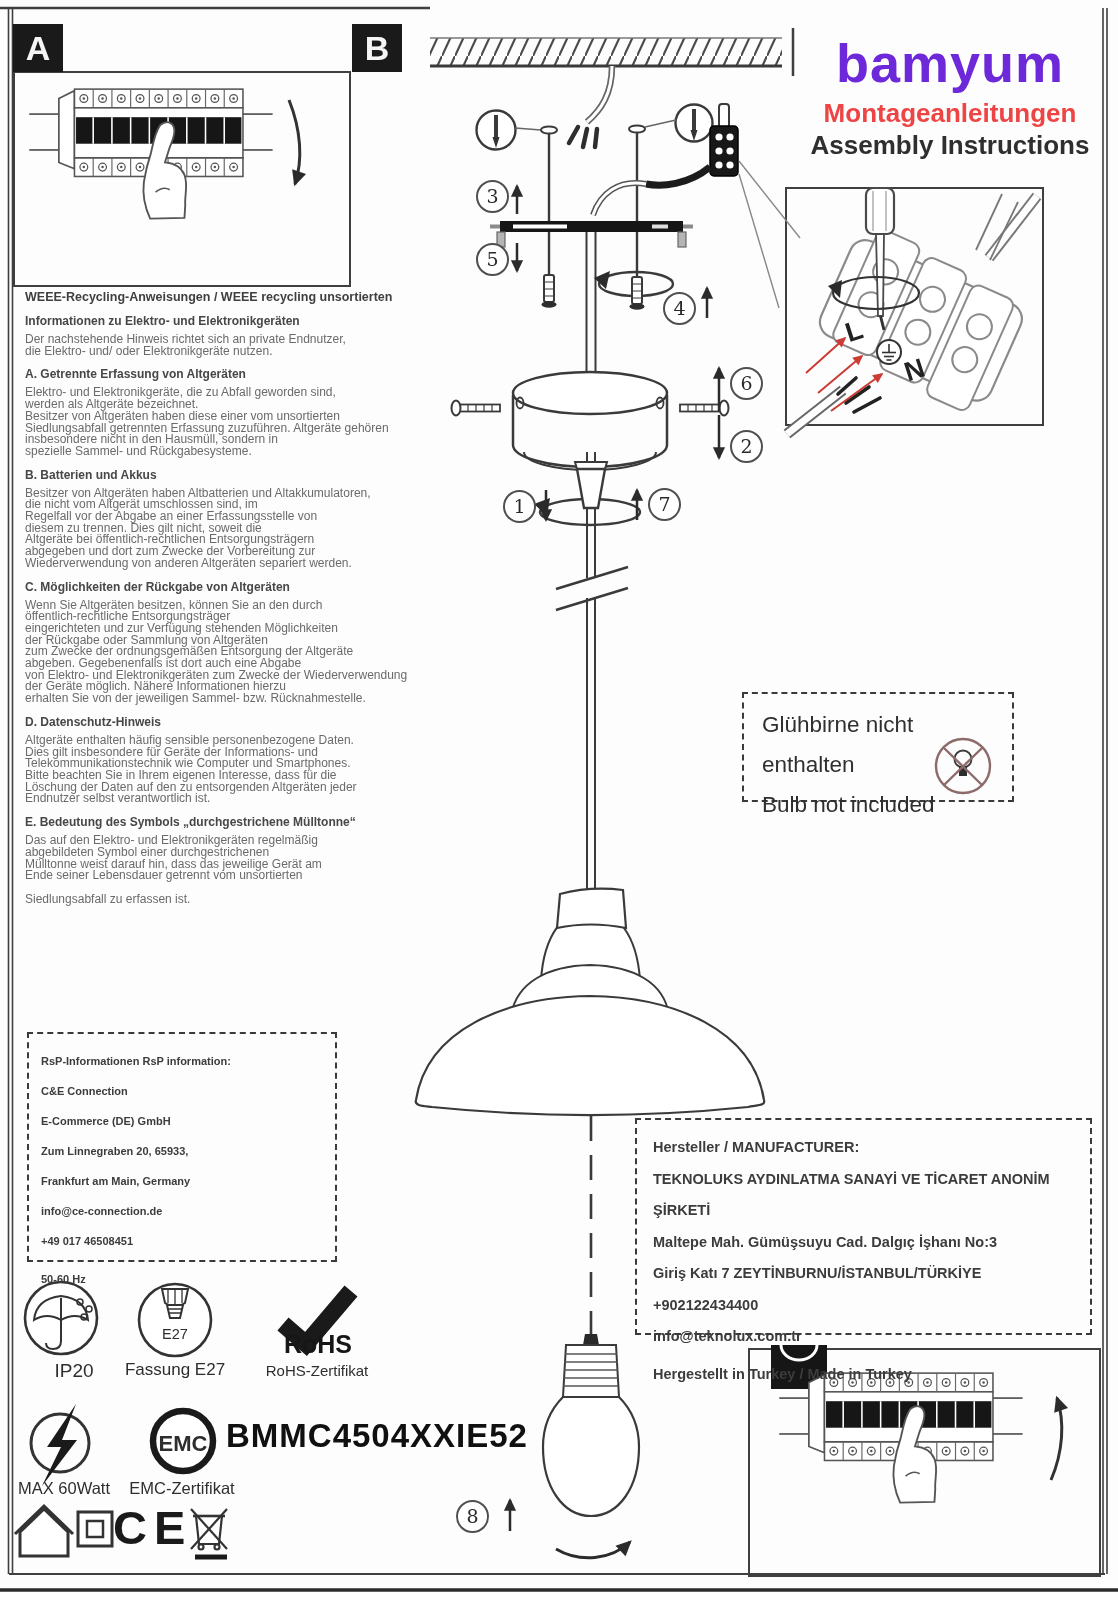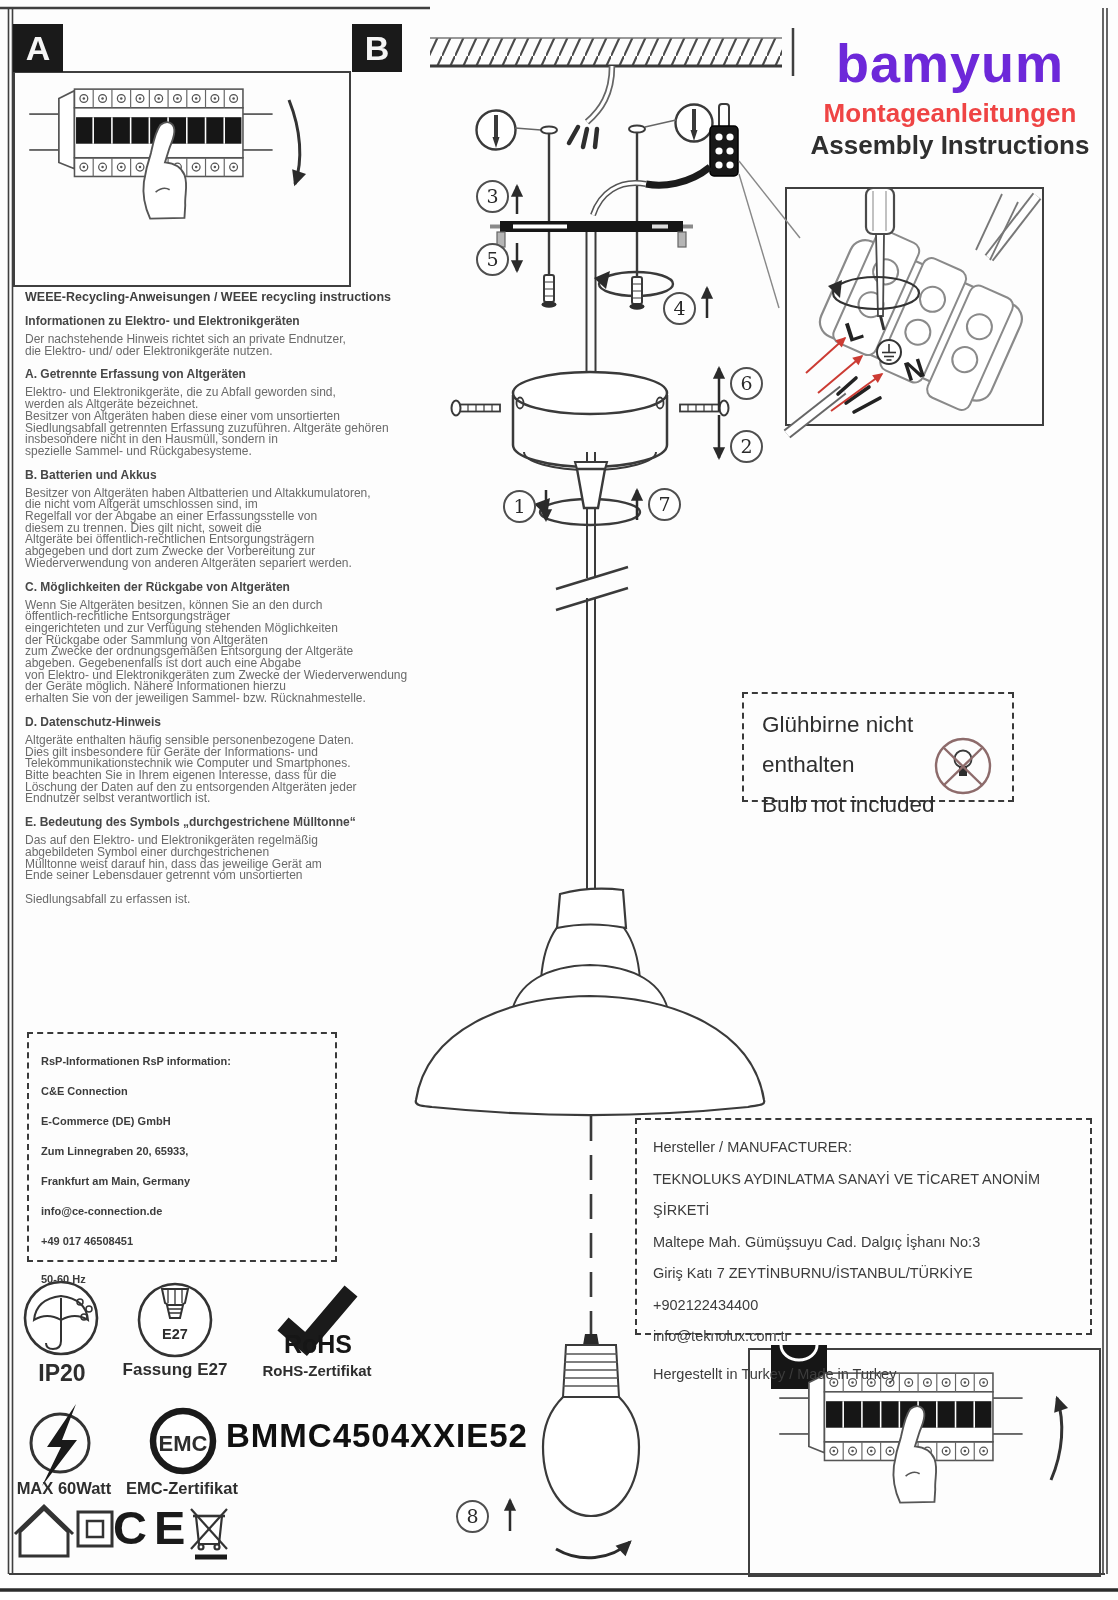--- a/index.html
+++ b/index.html
@@ -8,23 +8,23 @@
   .abs{position:absolute;}
   .box{border:2.2px solid #3f3f3f;background:transparent;}
   .box-dash{border:2.5px dashed #3a3a3a;background:transparent;box-sizing:border-box;}
   .plabel{background:#1a1a1a;color:#f5f5f5;font-weight:bold;font-size:34px;text-align:center;line-height:48px;}
   .num{width:29px;height:29px;border:2px solid #4f4f4f;border-radius:50%;background:#fff;
        font-family:"DejaVu Serif",serif;font-size:19px;line-height:29px;text-align:center;color:#2a2a2a;}
   .wt{font-weight:bold;font-size:12.5px;line-height:14px;color:#3f3f3f;margin-bottom:9px;}
   .wh{font-weight:bold;font-size:12px;line-height:13px;color:#474747;margin:11px 0 6px;}
   .wb{font-size:12px;line-height:11.7px;color:#6a6a6a;white-space:pre-line;}
   .rl{font-size:11px;line-height:30px;font-weight:600;color:#3c3c3c;}
-  .ml{font-size:14.5px;line-height:31.5px;font-weight:400;color:#3c3c3c;}
+  .ml{font-size:14.5px;line-height:31.5px;font-weight:700;color:#3c3c3c;}
   .bn{font-size:22.5px;line-height:40px;color:#2f2f2f;}
-  .cl{font-weight:bold;font-size:16.5px;color:#2e2e2e;text-align:center;}
+  .cl{font-weight:normal;font-size:16.5px;color:#2e2e2e;text-align:center;}
 </style>
 </head>
 <body>
 
 <div id="page">
 
   <svg class="abs" style="left:0;top:0;z-index:1" width="1118" height="1600" viewBox="0 0 1118 1600">
     <defs>
       <marker id="mA" viewBox="0 0 12 12" refX="9.5" refY="6" markerWidth="6.5" markerHeight="6.5" orient="auto-start-reverse">
         <path d="M1.5,1.5 L11,6 L1.5,10.5 Z" fill="#2b2b2b"></path>
@@ -299,21 +299,21 @@
   </div>
 
   <div class="abs plabel" style="left:13px;top:24px;width:50px;height:48px;z-index:2">A</div>
   <div class="abs plabel" style="left:352px;top:24px;width:50px;height:48px;z-index:2">B</div>
 
   <div class="abs" style="left:800px;top:32px;width:300px;text-align:center;font-size:54px;font-weight:800;letter-spacing:1px;color:#6d28d9;z-index:2">bamyum</div>
   <div class="abs" style="left:800px;top:98px;width:300px;text-align:center;font-size:26px;font-weight:700;color:#ef4444;z-index:2">Montageanleitungen</div>
   <div class="abs" style="left:800px;top:130px;width:300px;text-align:center;font-size:26px;font-weight:700;color:#2f2f2f;z-index:2">Assembly Instructions</div>
 
   <div class="abs" style="left:25px;top:290px;width:414px;z-index:2">
-    <div class="wt">WEEE-Recycling-Anweisungen / WEEE recycling instructions</div>
+    <div class="wt">WEEE-Recycling-Anweisungen / WEEE recycling unsortierten</div>
     <div>
         <div class="wh">Informationen zu Elektro- und Elektronikgeräten</div>
         <div class="wb">Der nachstehende Hinweis richtet sich an private Endnutzer,
  die Elektro- und/ oder Elektronikgeräte nutzen.</div>
       </div>
     <div>
         <div class="wh">A. Getrennte Erfassung von Altgeräten</div>
         <div class="wb">Elektro- und Elektronikgeräte, die zu Abfall geworden sind,
  werden als Altgeräte bezeichnet.
 Besitzer von Altgeräten haben diese einer vom unsortierten
@@ -388,21 +388,21 @@
   <div class="abs num" style="left:663px;top:292px;z-index:2">4</div>
   <div class="abs num" style="left:730px;top:367px;z-index:2">6</div>
   <div class="abs num" style="left:730px;top:430px;z-index:2">2</div>
   <div class="abs num" style="left:503px;top:490px;z-index:2">1</div>
   <div class="abs num" style="left:648px;top:488px;z-index:2">7</div>
   <div class="abs num" style="left:456px;top:1500px;z-index:2">8</div>
 
   <div class="abs" style="left:846px;top:316px;font-size:27px;font-weight:700;color:#222;transform:rotate(-18deg);z-index:2">L</div>
   <div class="abs" style="left:905px;top:355px;font-size:27px;font-weight:700;color:#222;transform:rotate(-18deg);z-index:2">N</div>
 
-  <div class="abs cl" style="left:20px;top:1360px;width:84px;font-size:23px;z-index:2">IP20</div>
+  <div class="abs cl" style="left:32px;top:1360px;width:84px;font-size:19px;z-index:2">IP20</div>
   <div class="abs cl" style="left:150px;top:1326px;width:50px;font-size:14.5px;z-index:2">E27</div>
   <div class="abs cl" style="left:112px;top:1360px;width:126px;font-size:17px;z-index:2">Fassung E27</div>
   <div class="abs cl" style="left:276px;top:1330px;width:84px;font-size:25px;font-weight:800;color:#161616;z-index:2">RoHS</div>
   <div class="abs cl" style="left:252px;top:1362px;width:130px;font-size:15px;z-index:2">RoHS-Zertifikat</div>
   <div class="abs cl" style="left:12px;top:1479px;width:104px;font-size:16.5px;z-index:2">MAX 60Watt</div>
   <div class="abs cl" style="left:158px;top:1431px;width:50px;font-size:22px;font-weight:800;z-index:2">EMC</div>
   <div class="abs cl" style="left:118px;top:1479px;width:128px;font-size:16.5px;z-index:2">EMC-Zertifikat</div>
   <div class="abs" style="left:113px;top:1500px;font-size:47px;font-weight:700;letter-spacing:7px;color:#1a1a1a;z-index:2">CE</div>
   <div class="abs" style="left:226px;top:1417px;font-size:33px;font-weight:700;letter-spacing:1px;color:#101010;z-index:2">BMMC4504XXIE52</div>
 

